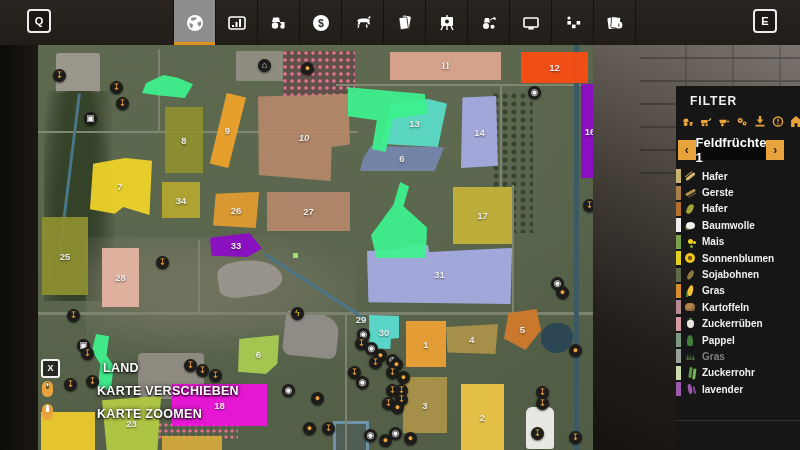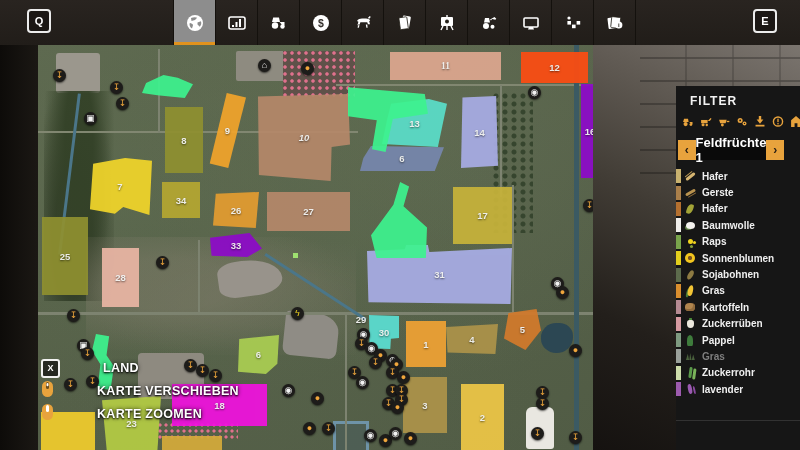--- a/index.html
+++ b/index.html
@@ -595,21 +595,21 @@
         <span class="cicon">
           <i class="cshape" style="background: rgb(244, 242, 238); width: 9px; height: 7px; border-radius: 60%; box-shadow: rgb(95, 127, 68) -2px 2px 0px -1px;"></i>
         </span>
         <span class="crop-label">Baumwolle</span>
       </div>
       <div class="crow">
         <span class="swatch" style="background: rgb(121, 164, 75);"></span>
         <span class="cicon">
           <i class="cshape" style="background: rgb(242, 212, 30); width: 5px; height: 5px; border-radius: 50%; box-shadow: rgb(242, 212, 30) 4px 1px 0px -1px, rgb(134, 160, 56) 1px 5px 0px -1px;"></i>
         </span>
-        <span class="crop-label">Raps</span>
+        <span class="crop-label">Mais</span>
       </div>
       <div class="crow">
         <span class="swatch" style="background: rgb(227, 207, 29);"></span>
         <span class="cicon">
           <i class="cshape" style="background: radial-gradient(circle, rgb(122, 82, 32) 28%, rgb(242, 197, 30) 32%); width: 10px; height: 10px; border-radius: 50%;"></i>
         </span>
         <span class="crop-label">Sonnenblumen</span>
       </div>
       <div class="crow">
         <span class="swatch" style="background: rgb(93, 107, 76);"></span>

